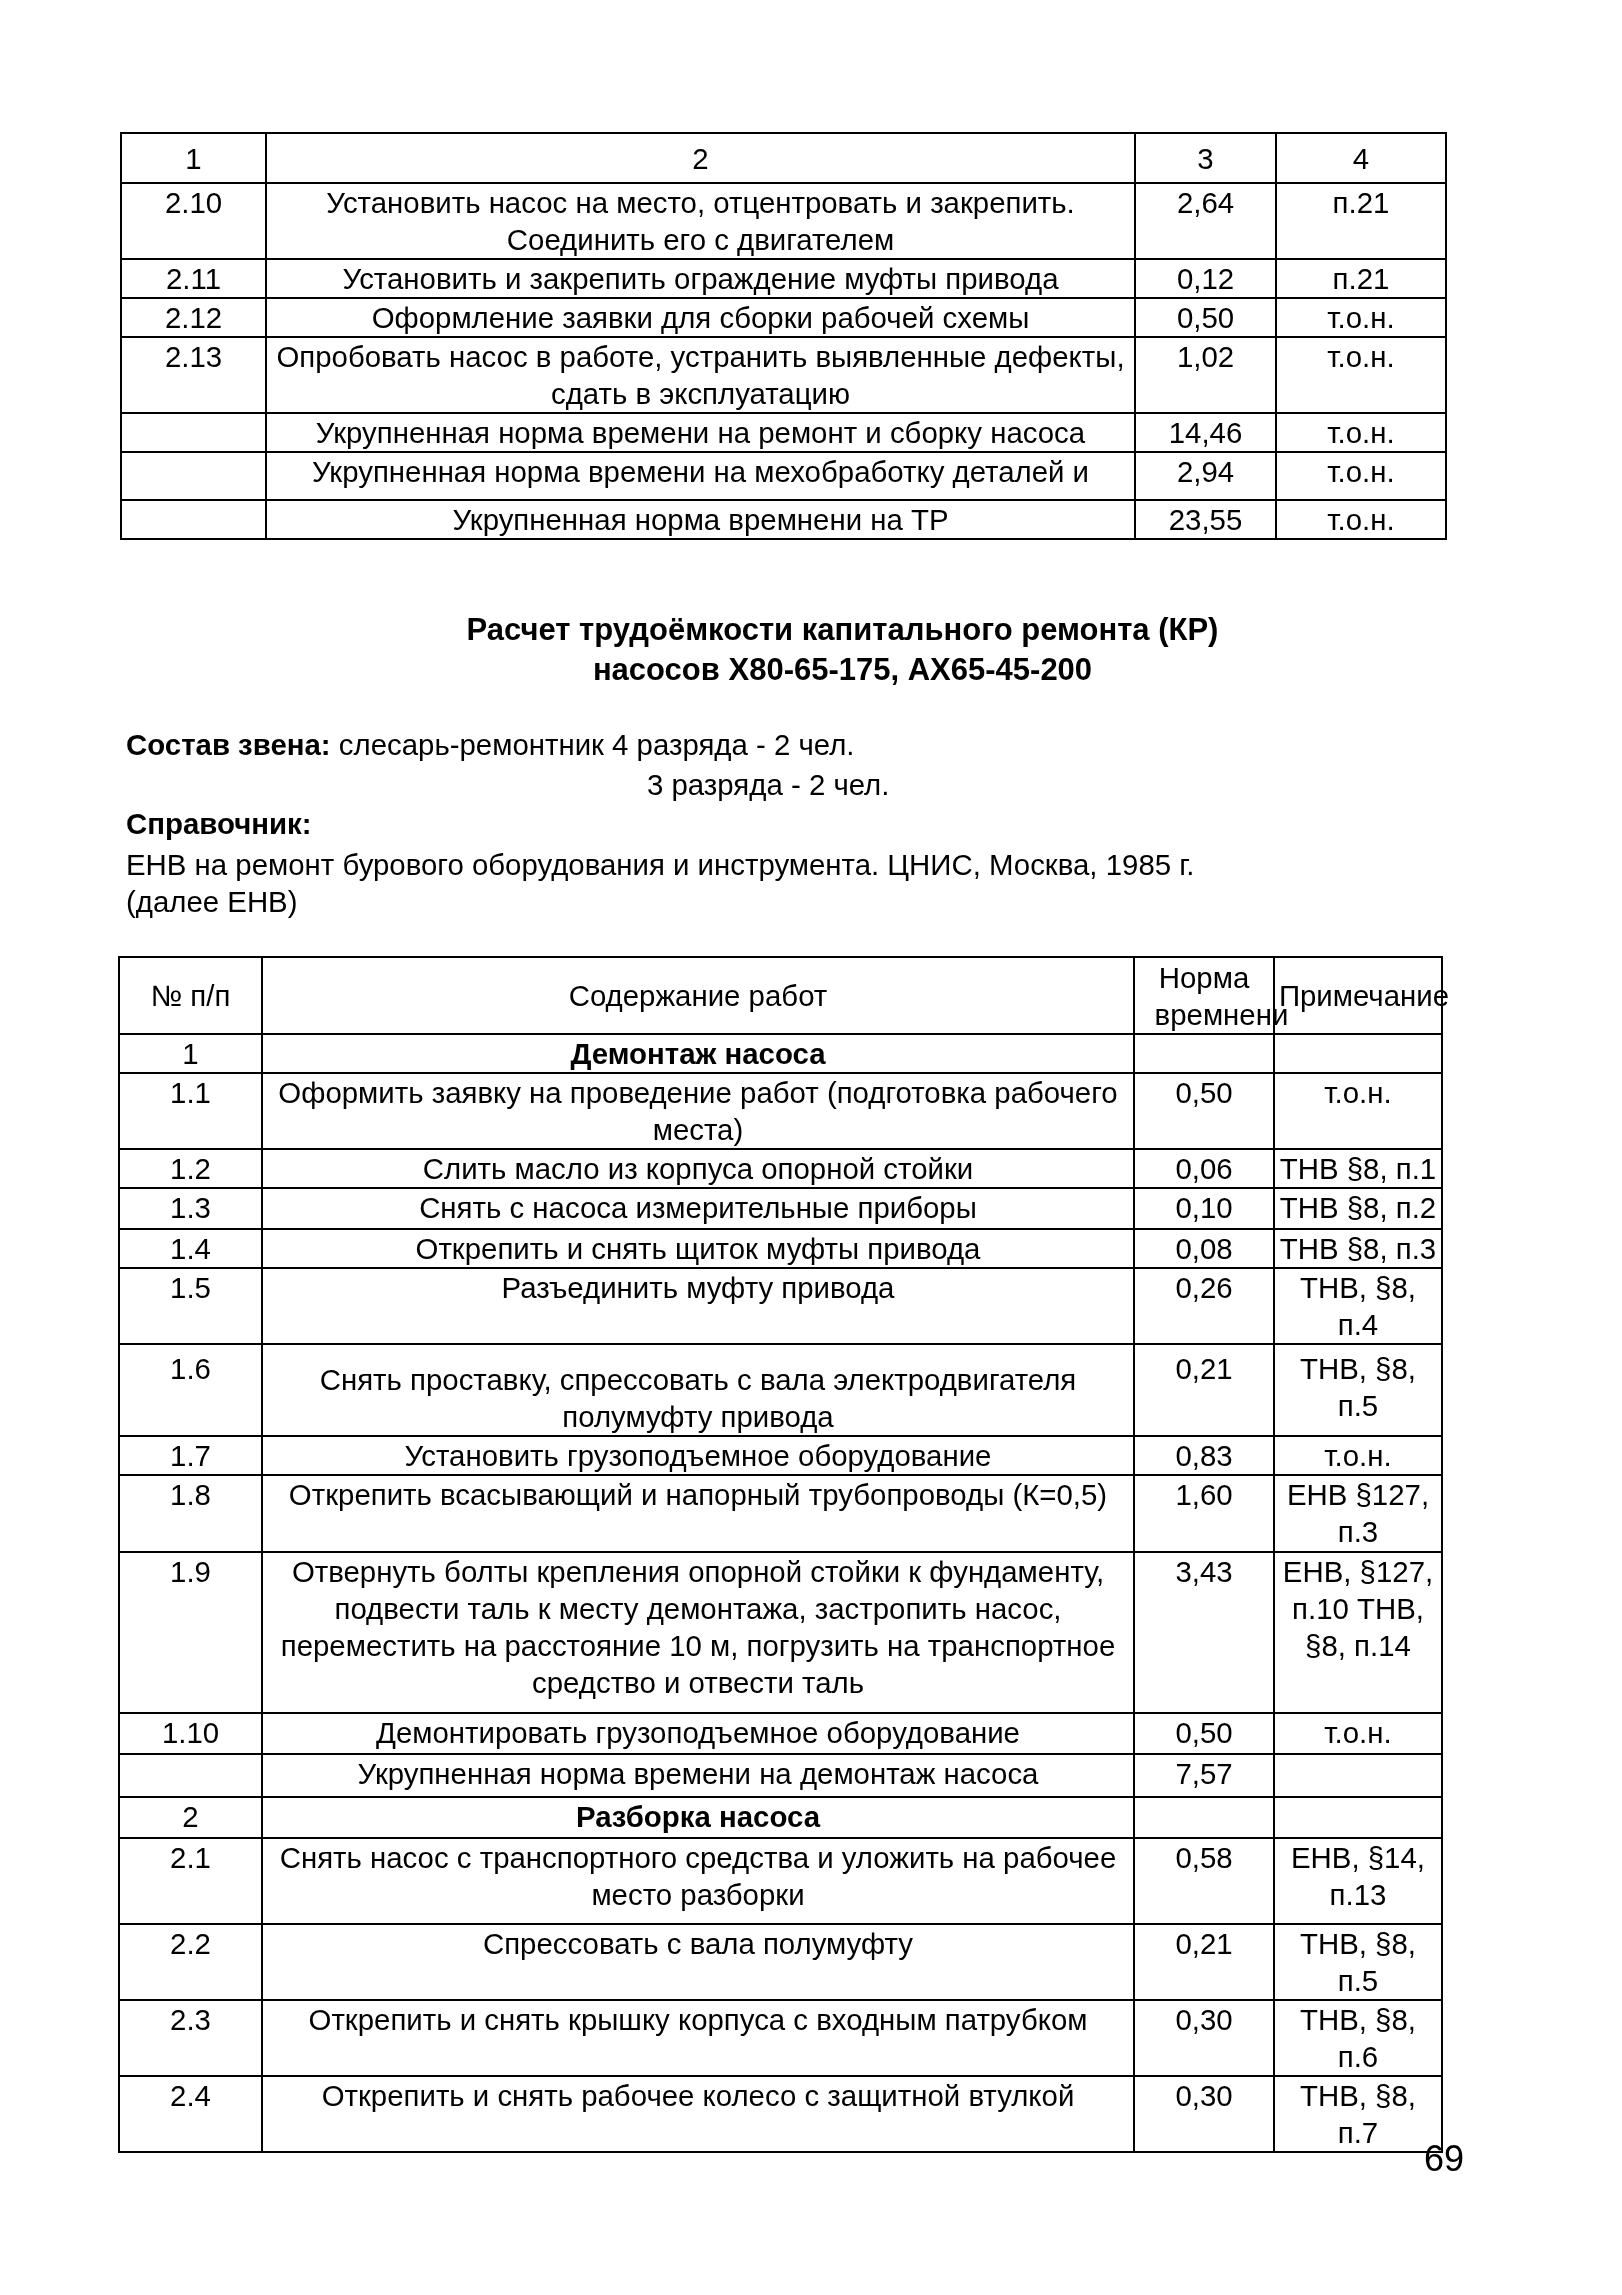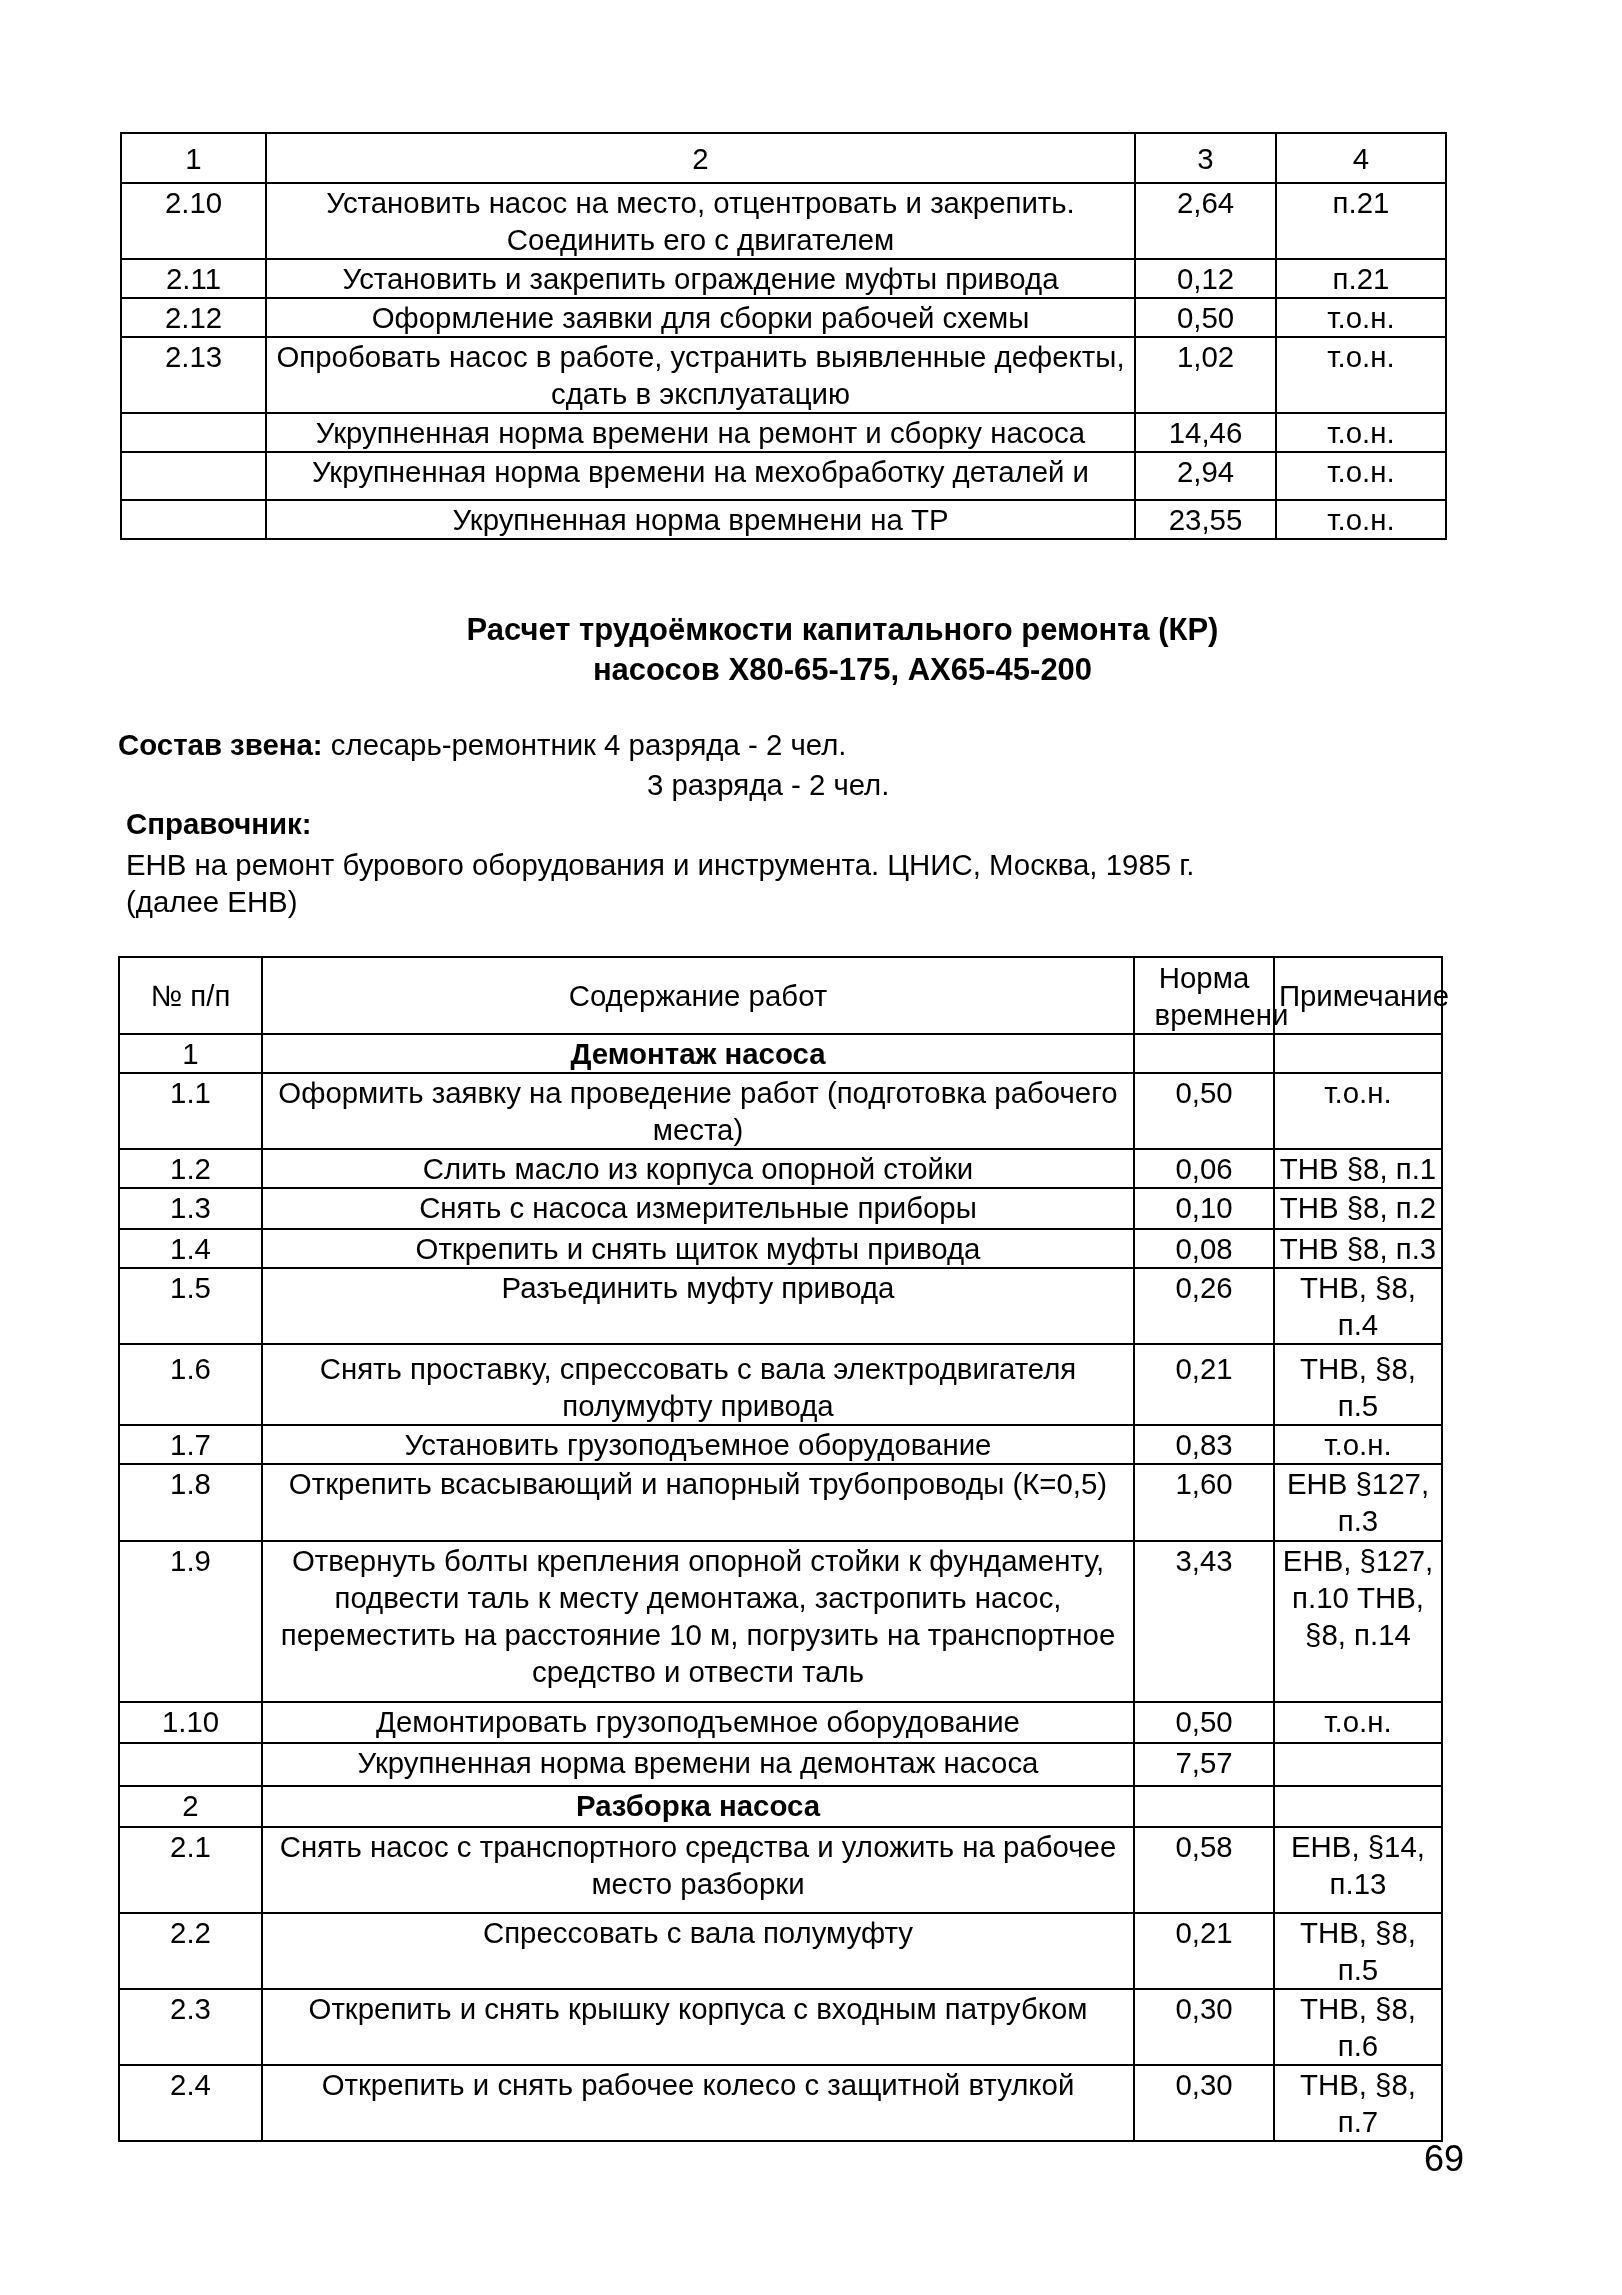--- a/index.html
+++ b/index.html
@@ -77,21 +77,21 @@
       <td class="l" style="vertical-align:bottom">Укрупненная норма времнени на ТР</td>
       <td class="c" style="vertical-align:bottom">23,55</td>
       <td class="l" style="vertical-align:bottom">т.о.н.</td>
     </tr>
   </tbody>
 </table>
 
 <div class="title" style="top:610px">Расчет трудоёмкости капитального ремонта (КР)</div>
 <div class="title" style="top:650px">насосов Х80-65-175, АХ65-45-200</div>
 
-<div class="txt" style="left:118px; top:726px">
+<div class="txt" style="left:126px; top:726px">
   <span class="b">Состав звена:</span><span> слесарь-ремонтник 4 разряда - 2 чел.</span>
 </div>
 <div class="txt" style="left:647px; top:766px">3 разряда - 2 чел.</div>
 <div class="txt b" style="left:126px; top:805px">Справочник:</div>
 <div class="txt" style="left:126px; top:846px">ЕНВ на ремонт бурового оборудования и инструмента. ЦНИС,  Москва, 1985 г.</div>
 <div class="txt" style="left:126px; top:883px">(далее ЕНВ)</div>
 
 <table id="t2" class="tbl">
   <colgroup>
       <col style="width:143px">
@@ -137,21 +137,21 @@
       <td class="l">ТНВ §8, п.3</td>
     </tr>
     <tr style="height:46px">
       <td class="c">1.5</td>
       <td class="l">Разъединить муфту привода</td>
       <td class="c">0,26</td>
       <td class="l">ТНВ, §8, п.4</td>
     </tr>
     <tr style="height:79px">
       <td class="c" style="padding-top:5.2px">1.6</td>
-      <td class="l" style="padding-top:5px">Снять проставку, спрессовать с вала электродвигателя полумуфту  привода</td>
+      <td class="l" style="padding-top:16px">Снять проставку, спрессовать с вала электродвигателя полумуфту  привода</td>
       <td class="c" style="padding-top:5.2px">0,21</td>
       <td class="l" style="padding-top:5.2px">ТНВ, §8, п.5</td>
     </tr>
     <tr style="height:32px">
       <td class="c">1.7</td>
       <td class="l">Установить грузоподъемное оборудование</td>
       <td class="c">0,83</td>
       <td class="l">т.о.н.</td>
     </tr>
     <tr style="height:77px">

